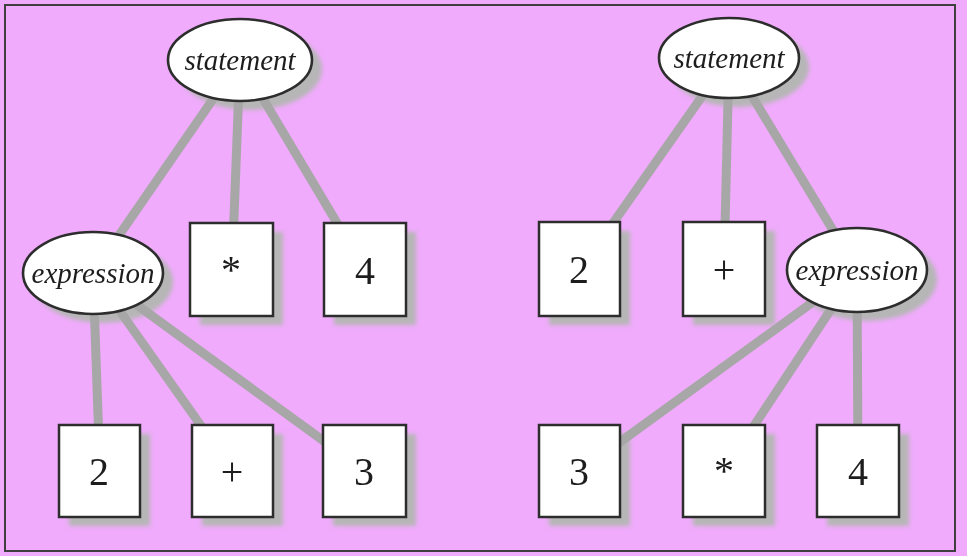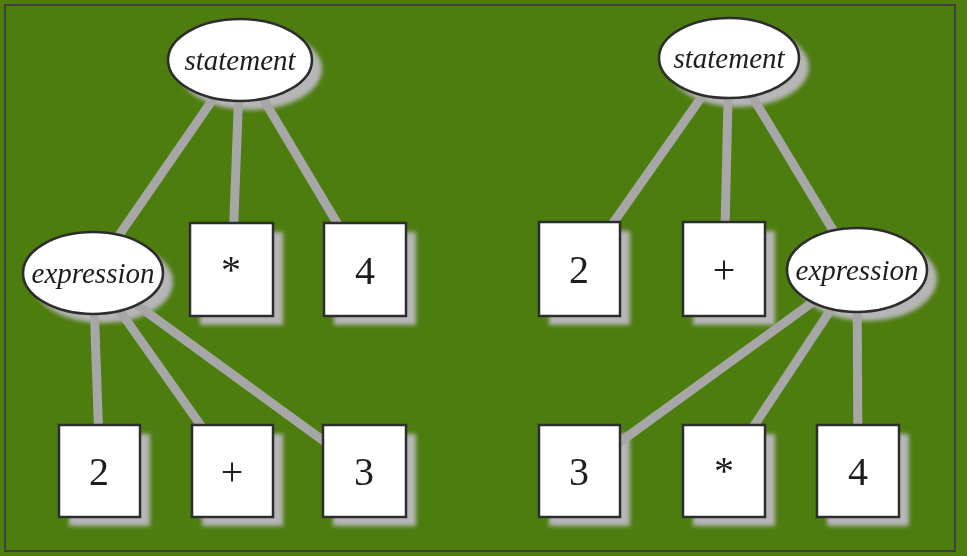--- a/index.html
+++ b/index.html
@@ -4,21 +4,21 @@
 <style>
   html, body {
     margin: 0;
     padding: 0;
     background: #ffffff;
   }
   .figure-wrap {
     width: 967px;
     height: 556px;
     position: relative;
-    background: #4d7c0f;
+    background: #f0abfc;
     overflow: hidden;
   }
   svg { display: block; }
   .node-shape { fill: #ffffff; }
   .tree-edge { stroke-width: 9; fill: none; }
   .node-ellipse { stroke-width: 2.6; }
   .node-box { stroke-width: 2.5; }
   .frame { fill: none; stroke-width: 2; }
   .nt-label {
     font-family: "Liberation Serif", "DejaVu Serif", serif;

